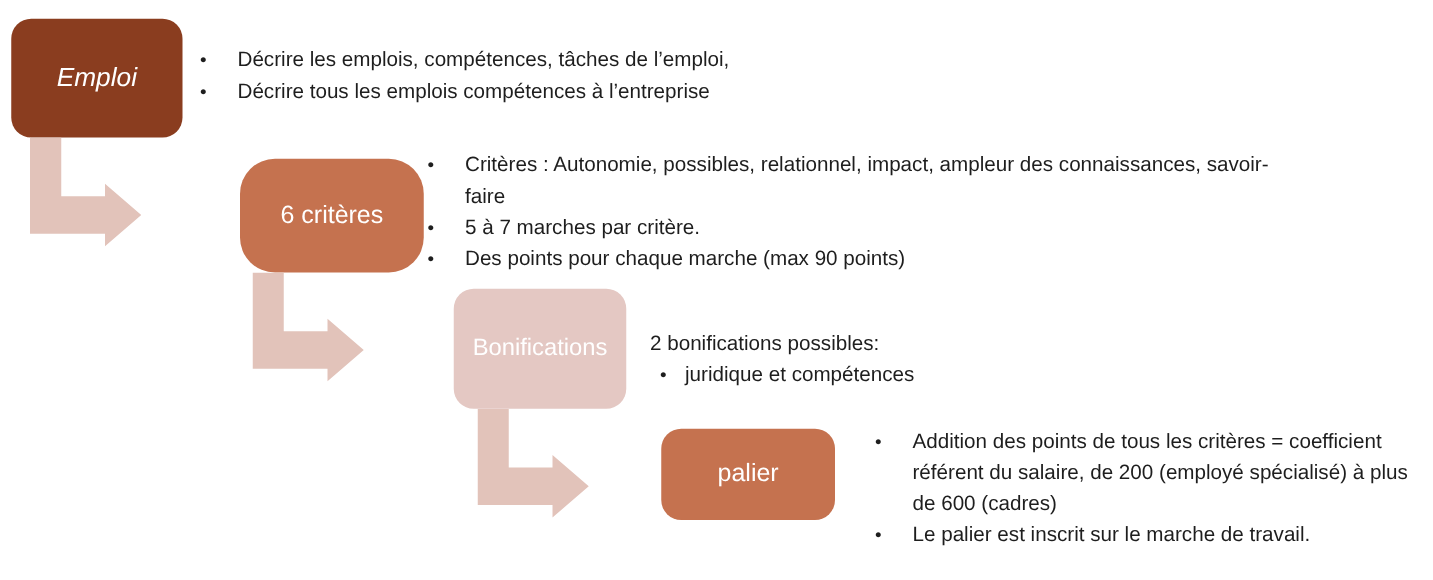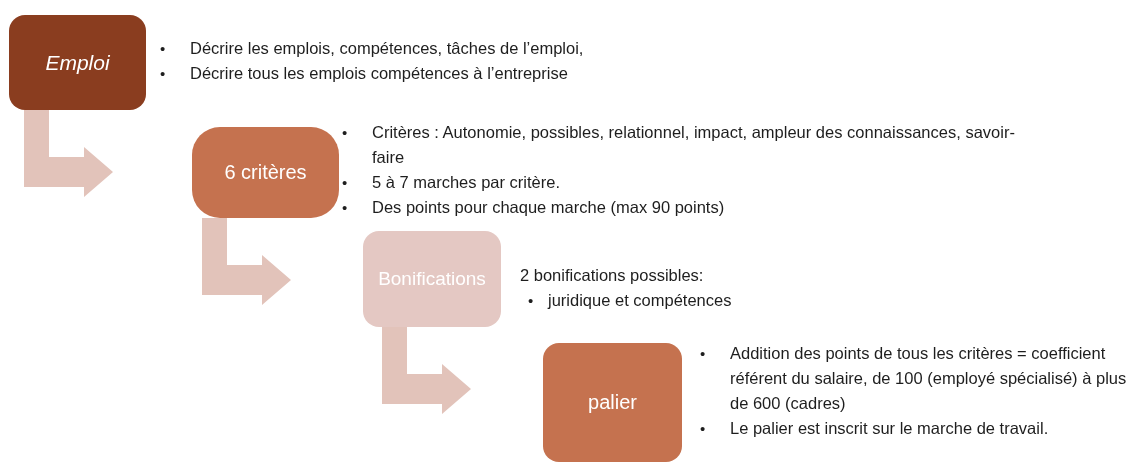--- a/index.html
+++ b/index.html
@@ -13,21 +13,21 @@
   .box{
     position:absolute;
     border-radius:16px;
     display:flex;align-items:center;justify-content:center;
     color:#ffffff;
   }
   .box .box-label{white-space:nowrap;}
   .box.step1{left:9px;top:15px;width:137px;height:95px;font-size:21px;}
   .box.step2{left:192px;top:127px;width:147px;height:91px;font-size:20px;border-radius:28px;}
   .box.step3{left:363px;top:231px;width:138px;height:96px;font-size:19px;}
-  .box.step4{left:543px;top:343px;width:139px;height:119px;font-size:20px;}
+  .box.step4{left:529px;top:343px;width:139px;height:73px;font-size:20px;}
 
   .arrow{position:absolute;}
   .arrow.a1{left:24px;top:110px;}
   .arrow.a2{left:202px;top:218px;}
   .arrow.a3{left:382px;top:327px;}
 
   .textblock{
     position:absolute;
     font-size:16.5px;line-height:25px;
     color:#1e1e1e;
@@ -105,21 +105,21 @@
     <div class="intro">2 bonifications possibles:</div>
     <div class="brow">
       <span class="bdot">•</span>
       <span class="btext">juridique et compétences</span>
     </div>
   </div>
 
   <div class="textblock t4">
     <div class="brow">
       <span class="bdot">•</span>
-      <span class="btext" style="max-width:410px">Addition des points de tous les critères = coefficient référent du salaire, de 100 (employé spécialisé) à plus de 600 (cadres)</span>
+      <span class="btext" style="max-width:410px">Addition des points de tous les critères = coefficient référent du salaire, de 200 (employé spécialisé) à plus de 600 (cadres)</span>
     </div>
     <div class="brow">
       <span class="bdot">•</span>
       <span class="btext">Le palier est inscrit sur le marche de travail.</span>
     </div>
   </div>
 
 </div>
 
 </body></html>

